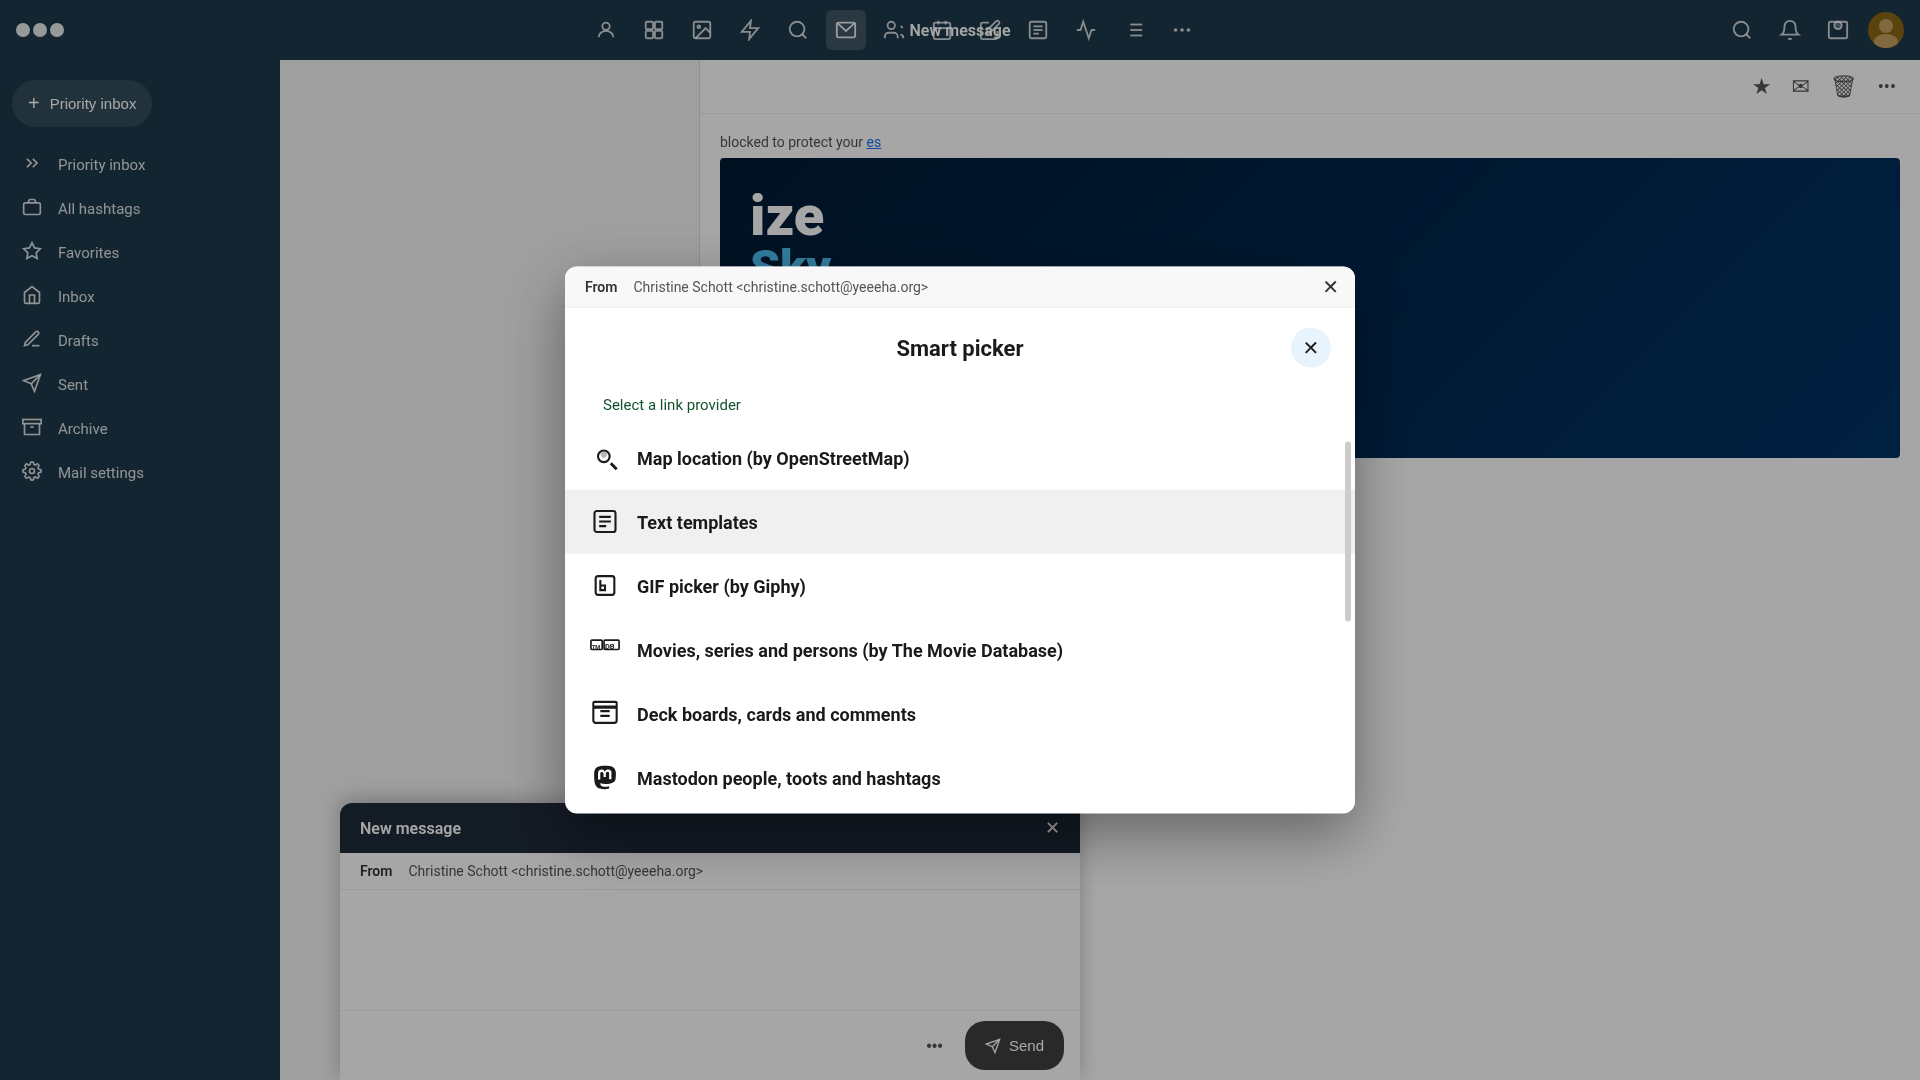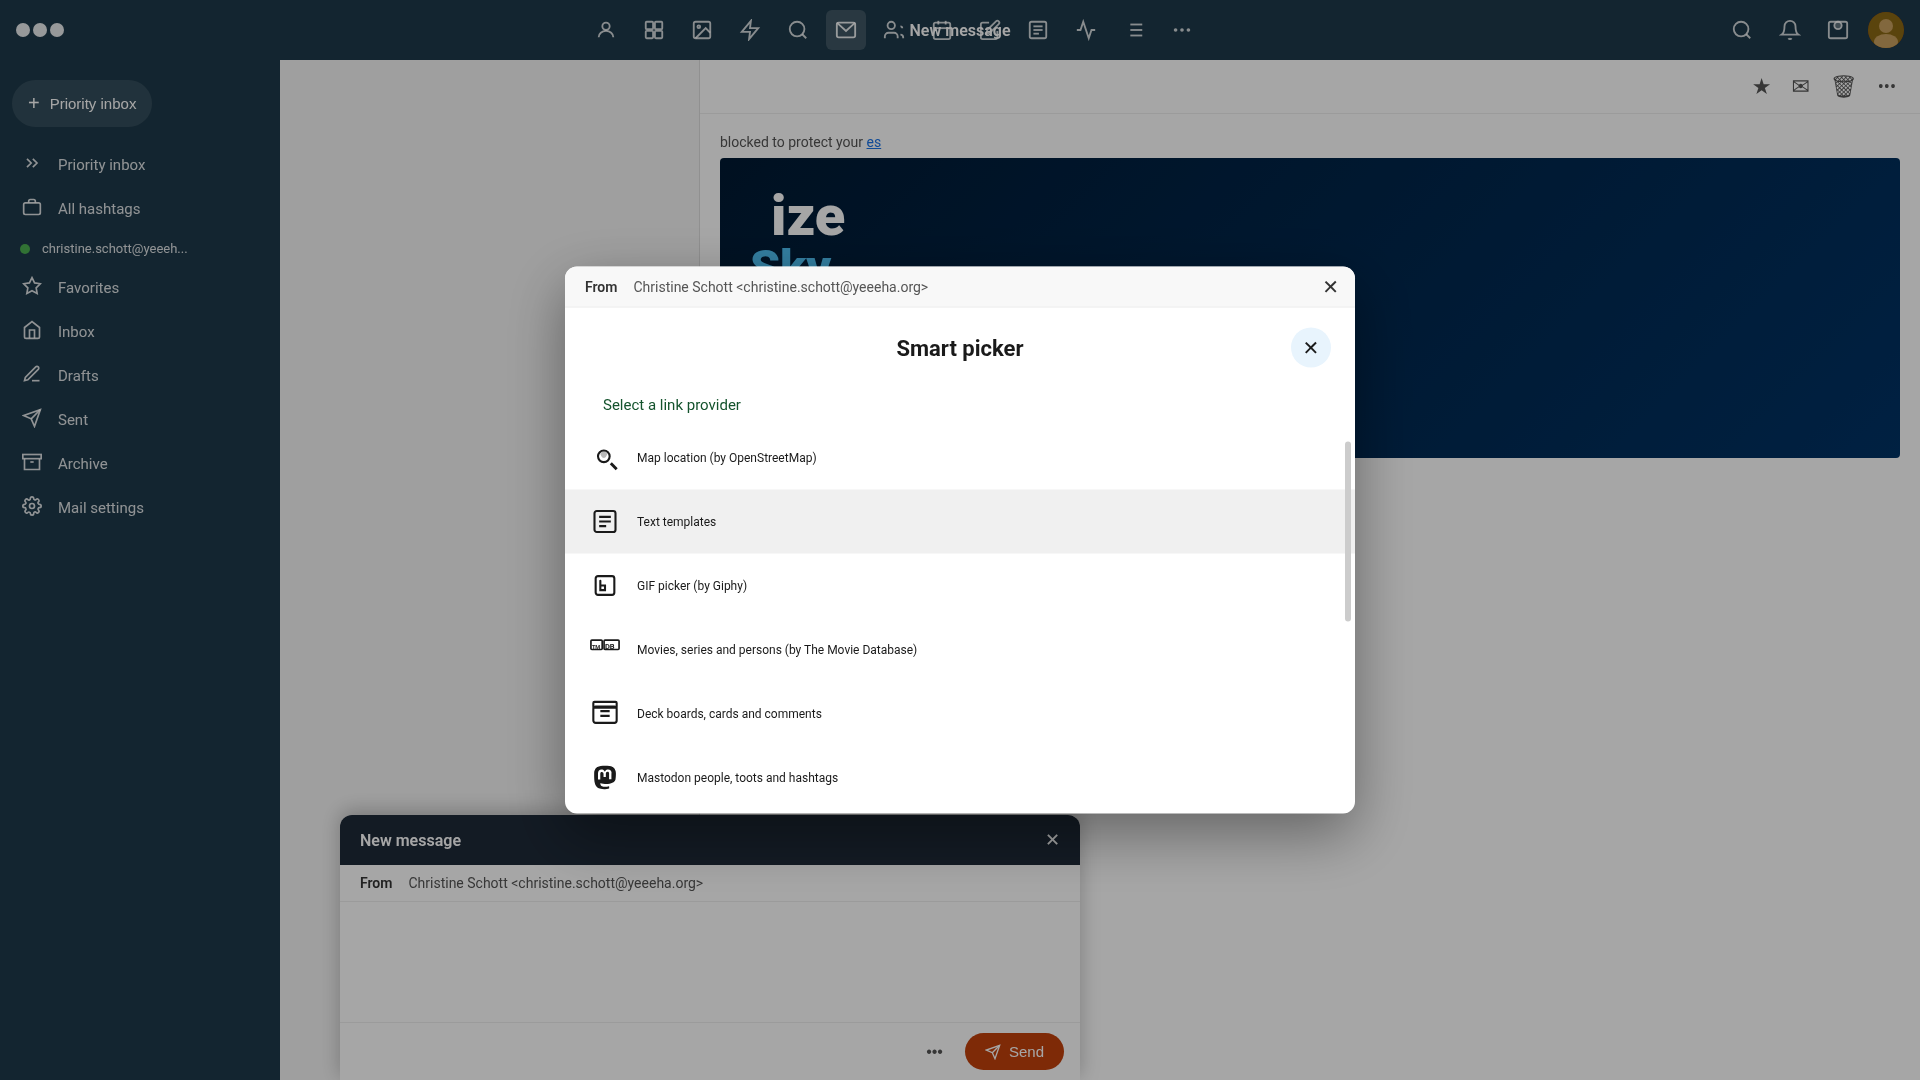--- a/index.html
+++ b/index.html
@@ -269,22 +269,23 @@
       height: 32px;
       display: flex;
       align-items: center;
       justify-content: center;
       font-size: 22px;
       flex-shrink: 0;
       color: #1a1a1a;
     }
 
     .modal-list-item .item-label {
-      font-size: 12px;
+      font-size: 18px;
       color: #1a1a1a;
+      font-weight: bold;
     }
 
     
     .compose-wrapper {
       position: fixed;
       bottom: 0;
       left: 340px;
       width: 740px;
       background: white;
       border-radius: 12px 12px 0 0;
@@ -330,22 +331,22 @@
       justify-content: flex-end;
       padding: 10px 16px;
       border-top: 1px solid #eee;
       gap: 8px;
     }
 
     .send-btn {
       display: flex;
       align-items: center;
       gap: 8px;
-      padding: 10px 20px;
-      background: #c2410c;
+      padding: 16px 20px;
+      background: #404040;
       color: white;
       border: none;
       border-radius: 20px;
       font-size: 15px;
       font-weight: 500;
       cursor: pointer;
     }
 
     .more-btn {
       padding: 8px 14px;
@@ -524,24 +525,20 @@
     <div class="sidebar-item">
       <span class="icon">
         <svg width="20" height="20" viewBox="0 0 24 24" fill="none" stroke="rgba(255,255,255,0.85)" stroke-width="2">
             <rect x="2" y="7" width="20" height="14" rx="2"></rect>
             <path d="M16 7V5a2 2 0 0 0-2-2h-4a2 2 0 0 0-2 2v2"></path>
           </svg>
       </span>
       <span>All hashtags</span>
     </div>
 
-    <div class="sidebar-account">
-      <div class="dot" style="width:10px;height:10px;border-radius:50%;background:#4caf50;flex-shrink:0;"></div>
-      <span>christine.schott@yeeeh...</span>
-    </div>
 
     <div class="sidebar-item">
       <span class="icon">
         <svg width="20" height="20" viewBox="0 0 24 24" fill="none" stroke="rgba(255,255,255,0.85)" stroke-width="2">
             <polygon points="12 2 15.09 8.26 22 9.27 17 14.14 18.18 21.02 12 17.77 5.82 21.02 7 14.14 2 9.27 8.91 8.26 12 2"></polygon>
           </svg>
       </span>
       <span>Favorites</span>
     </div>
 
@@ -614,21 +611,21 @@
         </div>
 
         <div style="padding:20px;">
           <p style="color:#555;font-size:14px;margin-bottom:8px;">
             <span>blocked to protect your</span>
             <a href="#" style="color:#1a73e8;text-decoration:underline;">es</a>
           </p>
 
           <div style="background:linear-gradient(135deg,#001a33,#003366);padding:30px;border-radius:4px;color:white;overflow:hidden;">
 
-            <div style="font-size:56px;font-weight:900;line-height:1;margin-left:21px;">ize</div>
+            <div style="font-size:56px;font-weight:900;line-height:1;">ize</div>
             <div style="font-size:48px;font-weight:900;line-height:1;color:#4fc3f7;">Sky</div>
             <div style="font-size:20px;color:#4fc3f7;margin-top:8px;">il von</div>
             <div style="font-size:20px;color:#4fc3f7;">€¹!</div>
             <div style="font-size:14px;color:rgba(255,255,255,0.7);margin-top:16px;">ort, Serien &amp; Filme</div>
             <div style="font-size:14px;color:rgba(255,255,255,0.7);">30 € mtl.¹</div>
             <div style="font-size:14px;color:rgba(255,255,255,0.7);">ping-Gutschein</div>
             <div style="font-size:14px;color:rgba(255,255,255,0.7);">inklusive¹</div>
           </div>
         </div>
       </div>

